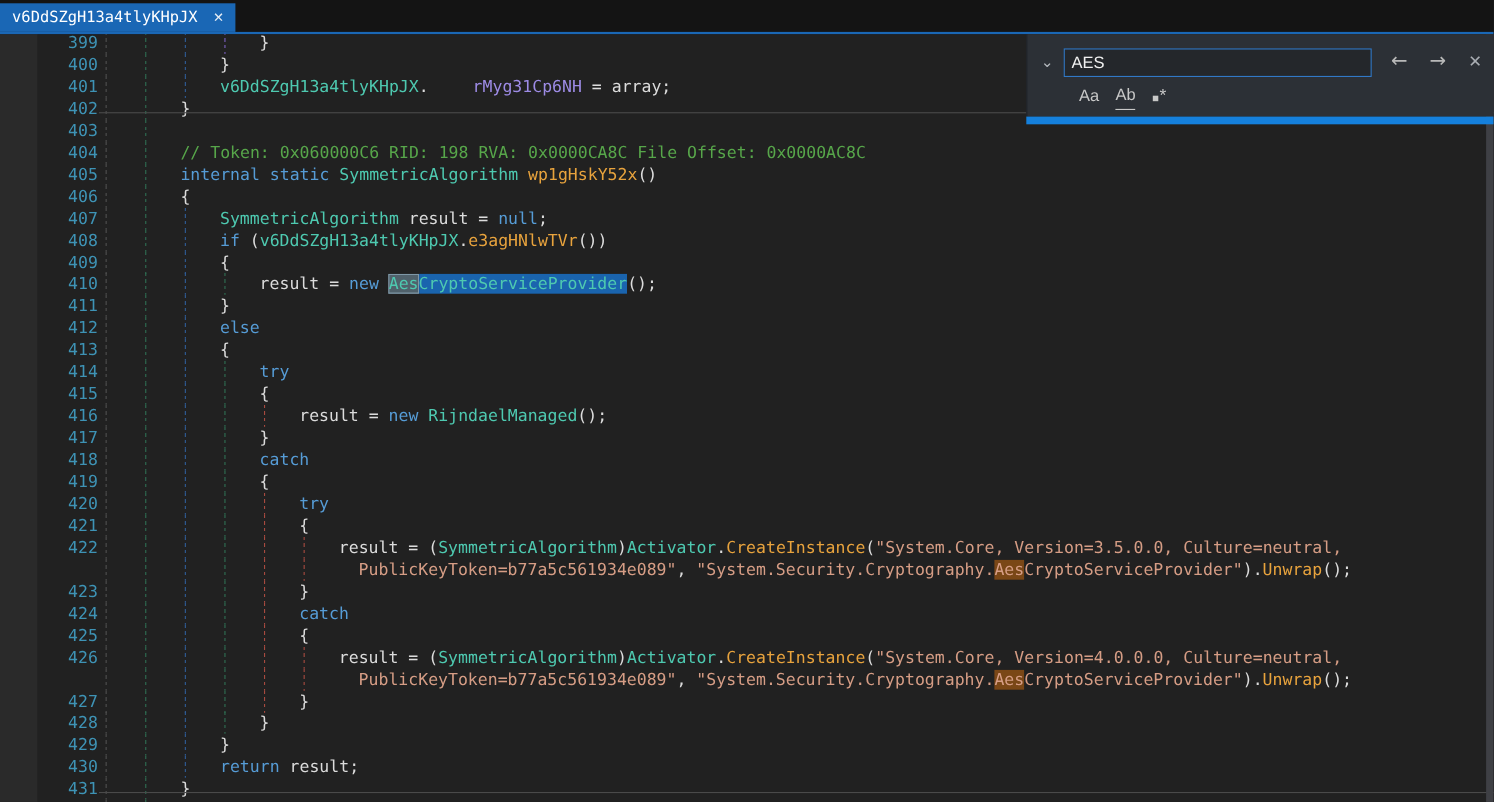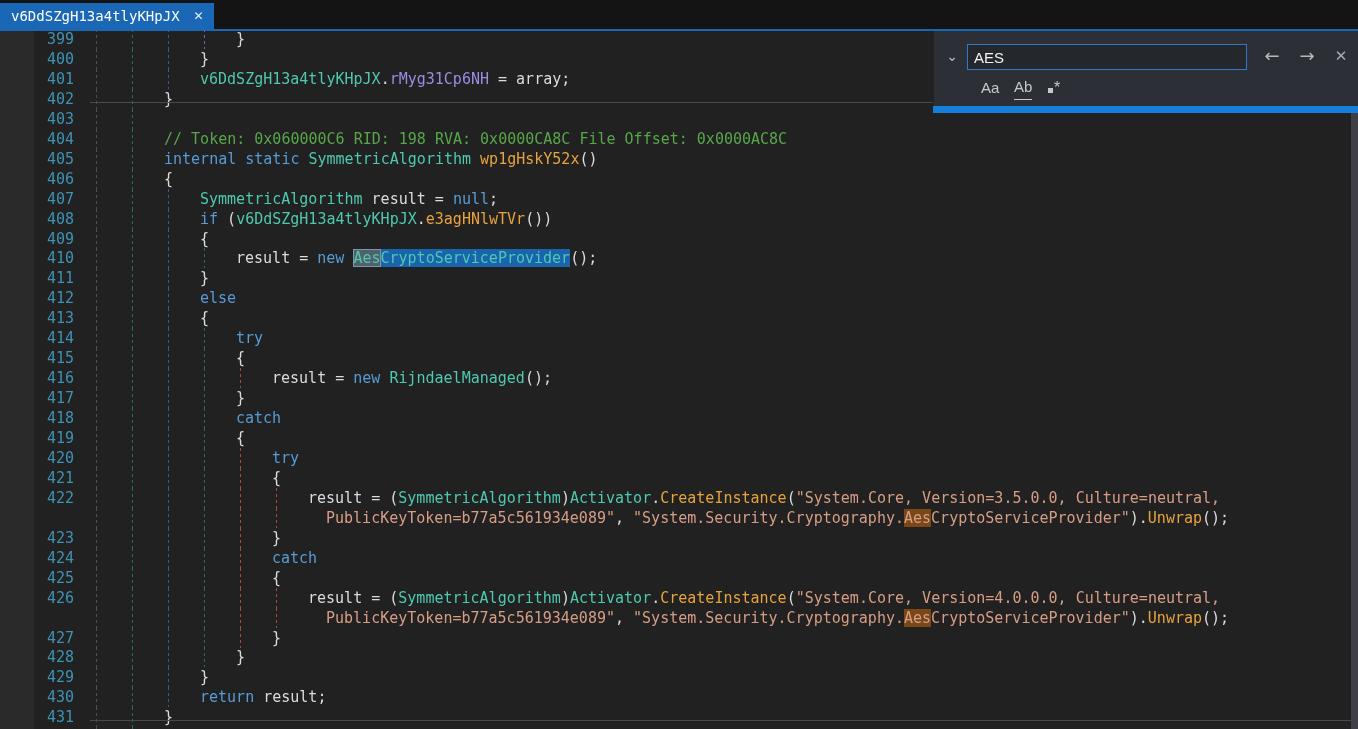--- a/index.html
+++ b/index.html
@@ -13,26 +13,26 @@
        font-family:"DejaVu Sans Mono",monospace;font-size:14px;}
   .tab-close{margin-left:14px;font-size:12px;color:#e8eef5;cursor:pointer;
              font-family:"Liberation Sans",sans-serif;}
   
   #editor{position:absolute;top:31px;left:0;right:0;bottom:0;background:#212121;}
   #bpmargin{position:absolute;top:0;bottom:0;left:0;width:34px;background:#2A2A2A;}
   #scrolltrack{position:absolute;top:0;bottom:0;right:0;width:7px;background:#3F4045;}
   .row{position:absolute;left:0;right:0;height:20px;
        font-family:"DejaVu Sans Mono",monospace;font-size:15px;line-height:20px;
        white-space:pre;}
-  .ln{position:absolute;left:30px;width:44px;text-align:right;color:#3E93B5;}
+  .ln{position:absolute;left:45px;width:44px;text-align:right;color:#3E93B5;}
   .ct{position:absolute;color:#DCDCDC;}
   .guide{position:absolute;top:0;bottom:0;width:1px;}
   .sep{position:absolute;left:90px;right:0;height:1px;background:#4A4A4A;}
   .tk-k{color:#569CD6;text-align:right;} .tk-t{color:#4EC9B0;} .tk-m{color:#E8A33D;}
-  .tk-s{color:#D69D85;} .tk-c{color:#57A64A;} .tk-f{color:#9D8BE5;} .tk-p{color:#DCDCDC;}
+  .tk-s{color:#D69D85;} .tk-c{color:#57A64A;} .tk-f{color:#9D8BE5;margin-left:40px;} .tk-p{color:#DCDCDC;}
   .hl-cur{background:#50616B;box-shadow:inset 0 0 0 1px #7E97A6;}
   .hl-sel{background:#1A64AE;}
   .hl-match{background:#7A4716;}
   
   #findpanel{position:absolute;top:31px;left:933px;right:0;height:75px;background:#2C3036;
              z-index:10;border-left:1px solid #202328;}
   #findbar{position:absolute;top:106px;left:933px;right:0;height:7px;background:#1580DC;z-index:10;}
   #find-chevron{position:absolute;left:8px;top:13px;width:20px;height:26px;color:#B9BDC2;
                 font-size:14px;line-height:24px;text-align:center;cursor:pointer;}
   #find-input{position:absolute;left:33px;top:13px;width:272px;height:24px;background:#24272B;

